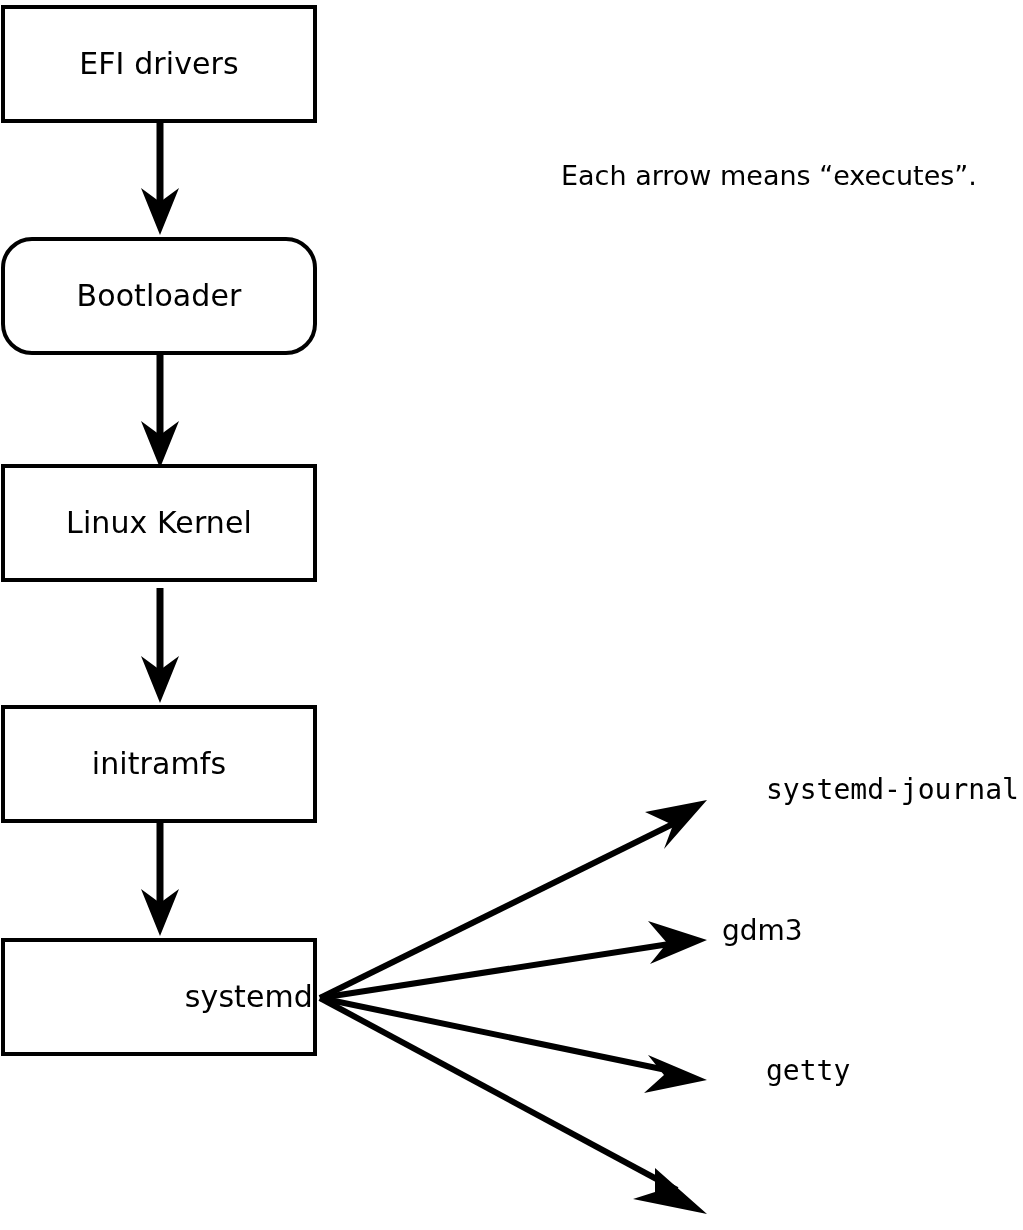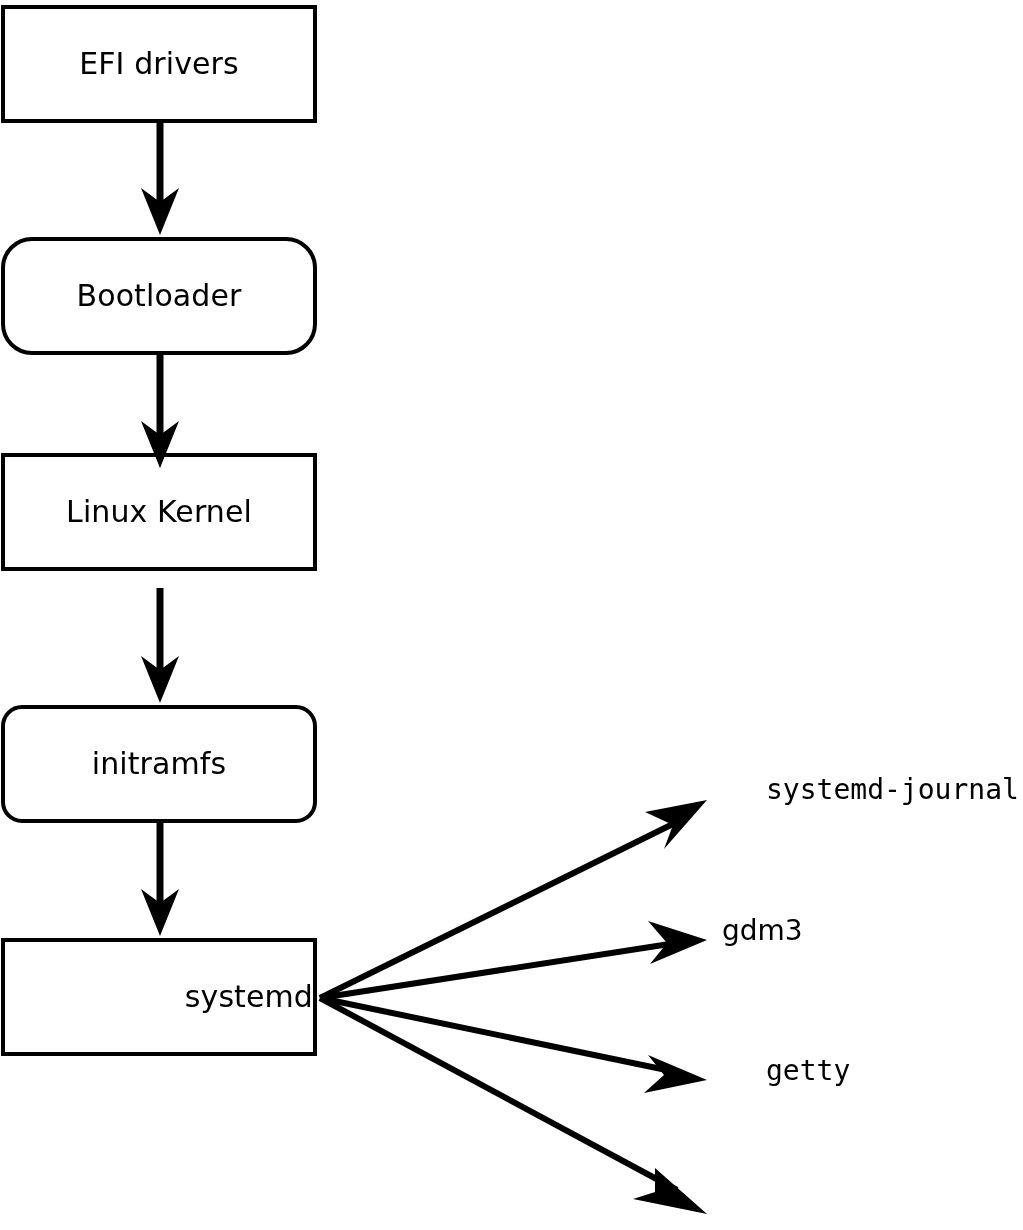--- a/index.html
+++ b/index.html
@@ -38,22 +38,22 @@
   .proc-box .box-label {
     font-family: "DejaVu Sans", sans-serif;
     font-size: 30px;
     line-height: 1;
     color: #000000;
     letter-spacing: 0.1px;
     white-space: nowrap;
   }
   #box-efi-drivers   { top: 5px;   }
   #box-bootloader    { top: 237px; border-radius: 31px; }
-  #box-linux-kernel  { top: 453px; }
-  #box-initramfs     { top: 705px; border-radius: 21px; }
+  #box-linux-kernel  { top: 464px; }
+  #box-initramfs     { top: 705px; }
   #box-systemd       { top: 938px; justify-content: flex-end; }
 
   
   #arrow-layer {
     position: absolute;
     left: 0;
     top: 0;
     width: 1023px;
     height: 1230px;
     pointer-events: none;
@@ -148,20 +148,21 @@
       <line x1="320" y1="998" x2="676" y2="1072" stroke="#000000" stroke-width="6"></line>
       <path d="M 707 1080 L 648 1055 L 664 1075 L 644 1093 Z" fill="#000000"></path>
     </g>
 
     <g>
       <line x1="320" y1="998" x2="677" y2="1190" stroke="#000000" stroke-width="6"></line>
       <path d="M 707 1214 L 655 1168 L 655 1192 L 633 1199 Z" fill="#000000"></path>
     </g>
   </svg>
 
+  <div id="legend-note">Each arrow means “executes”.</div>
 
   <div class="service-label mono" id="label-systemd-journal">systemd-journal</div>
 
   <div class="service-label sans" id="label-gdm3">gdm3</div>
 
   <div class="service-label mono" id="label-getty">getty</div>
 
   <div class="service-label sans" id="label-sshd">sshd</div>
 
 </div>

